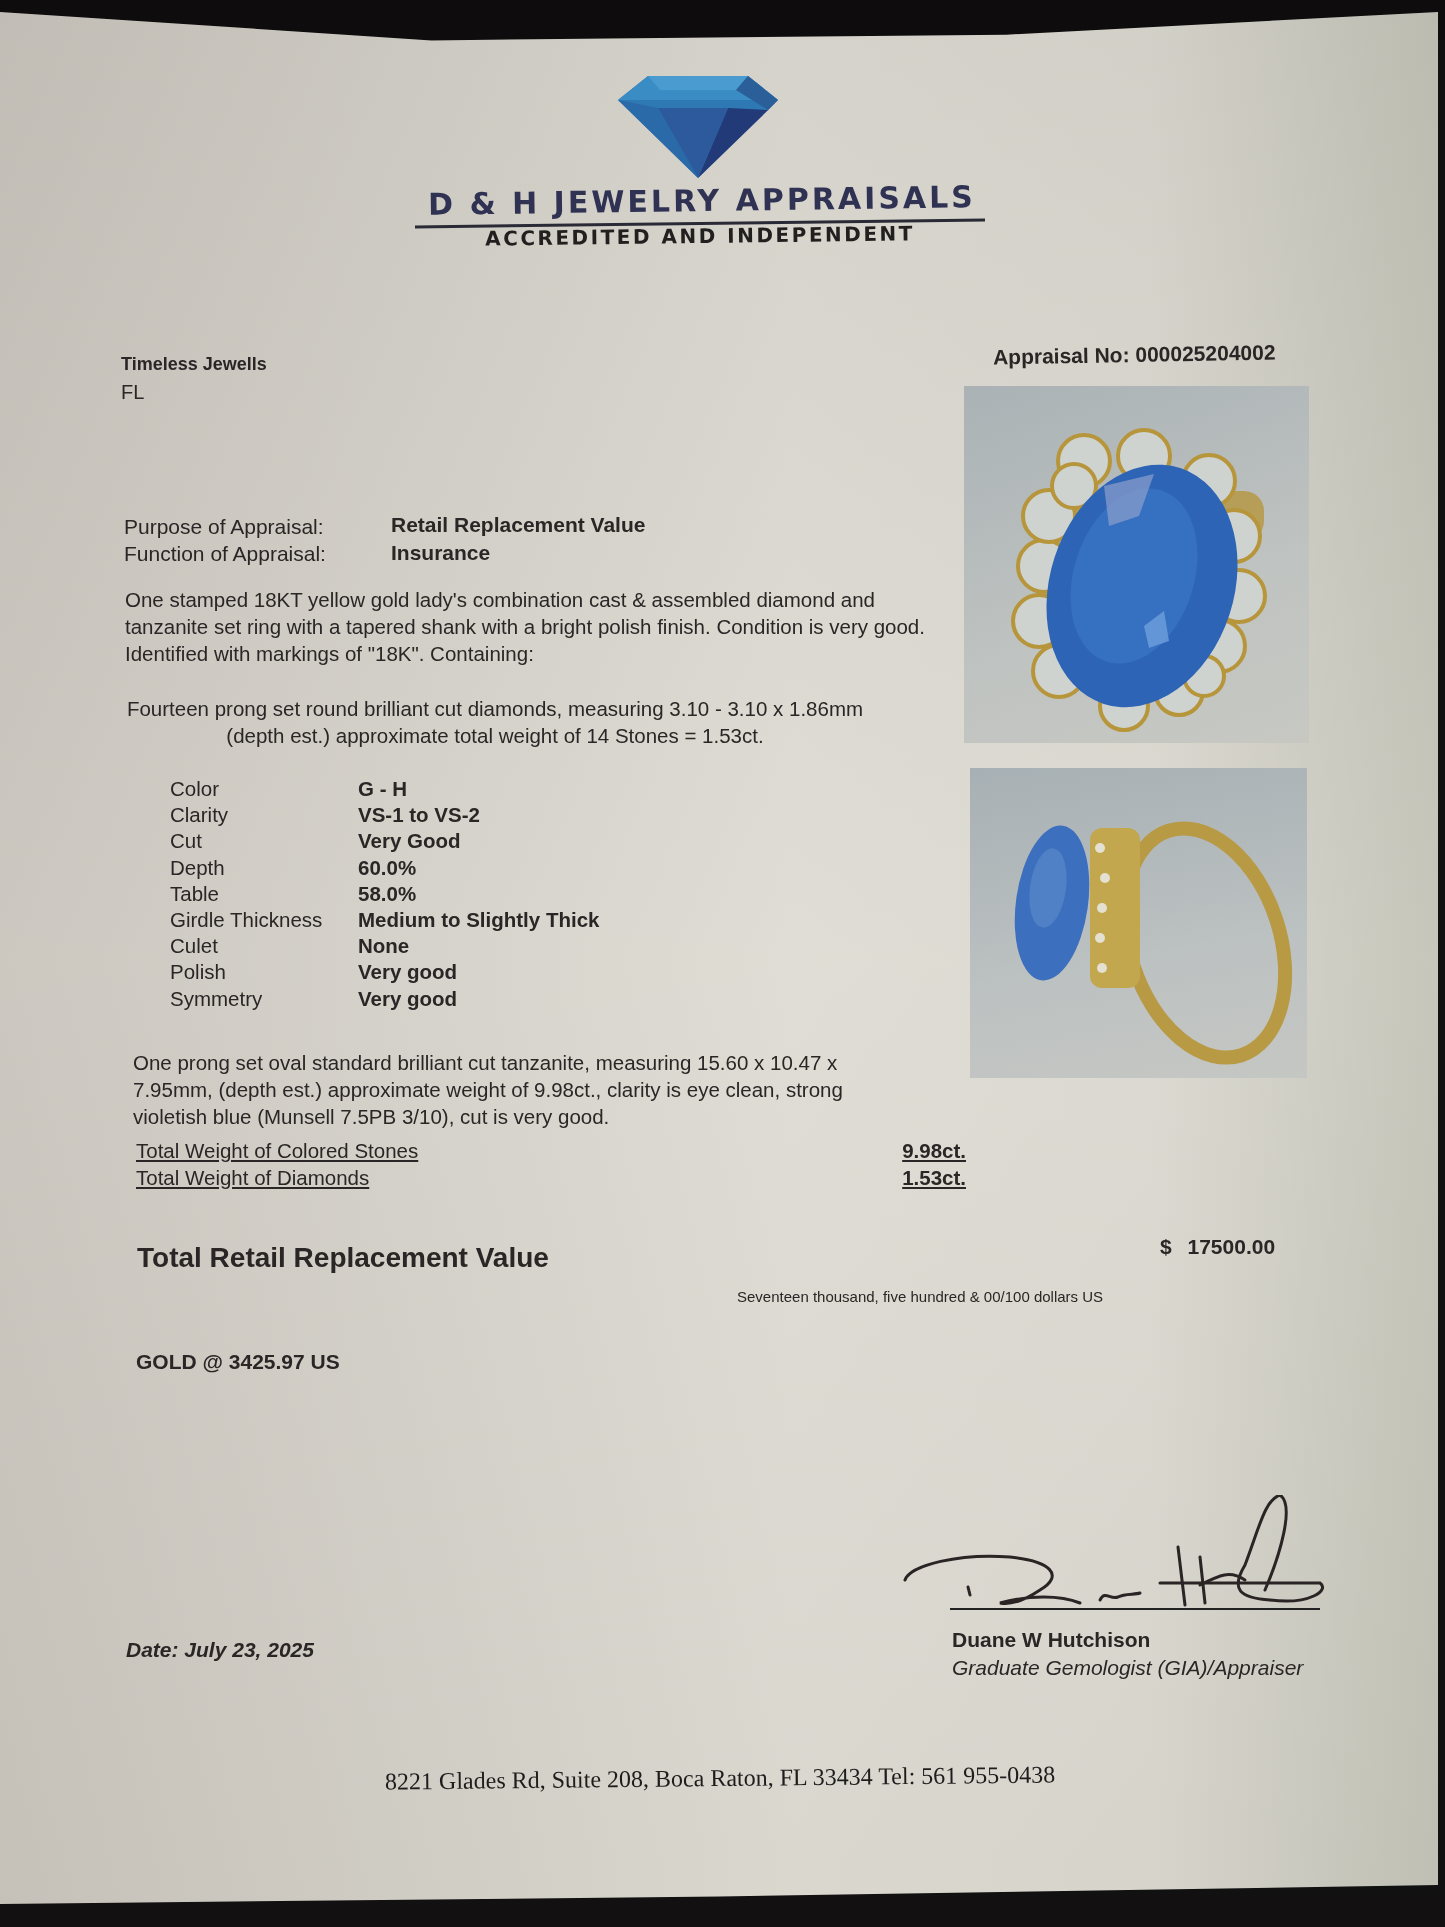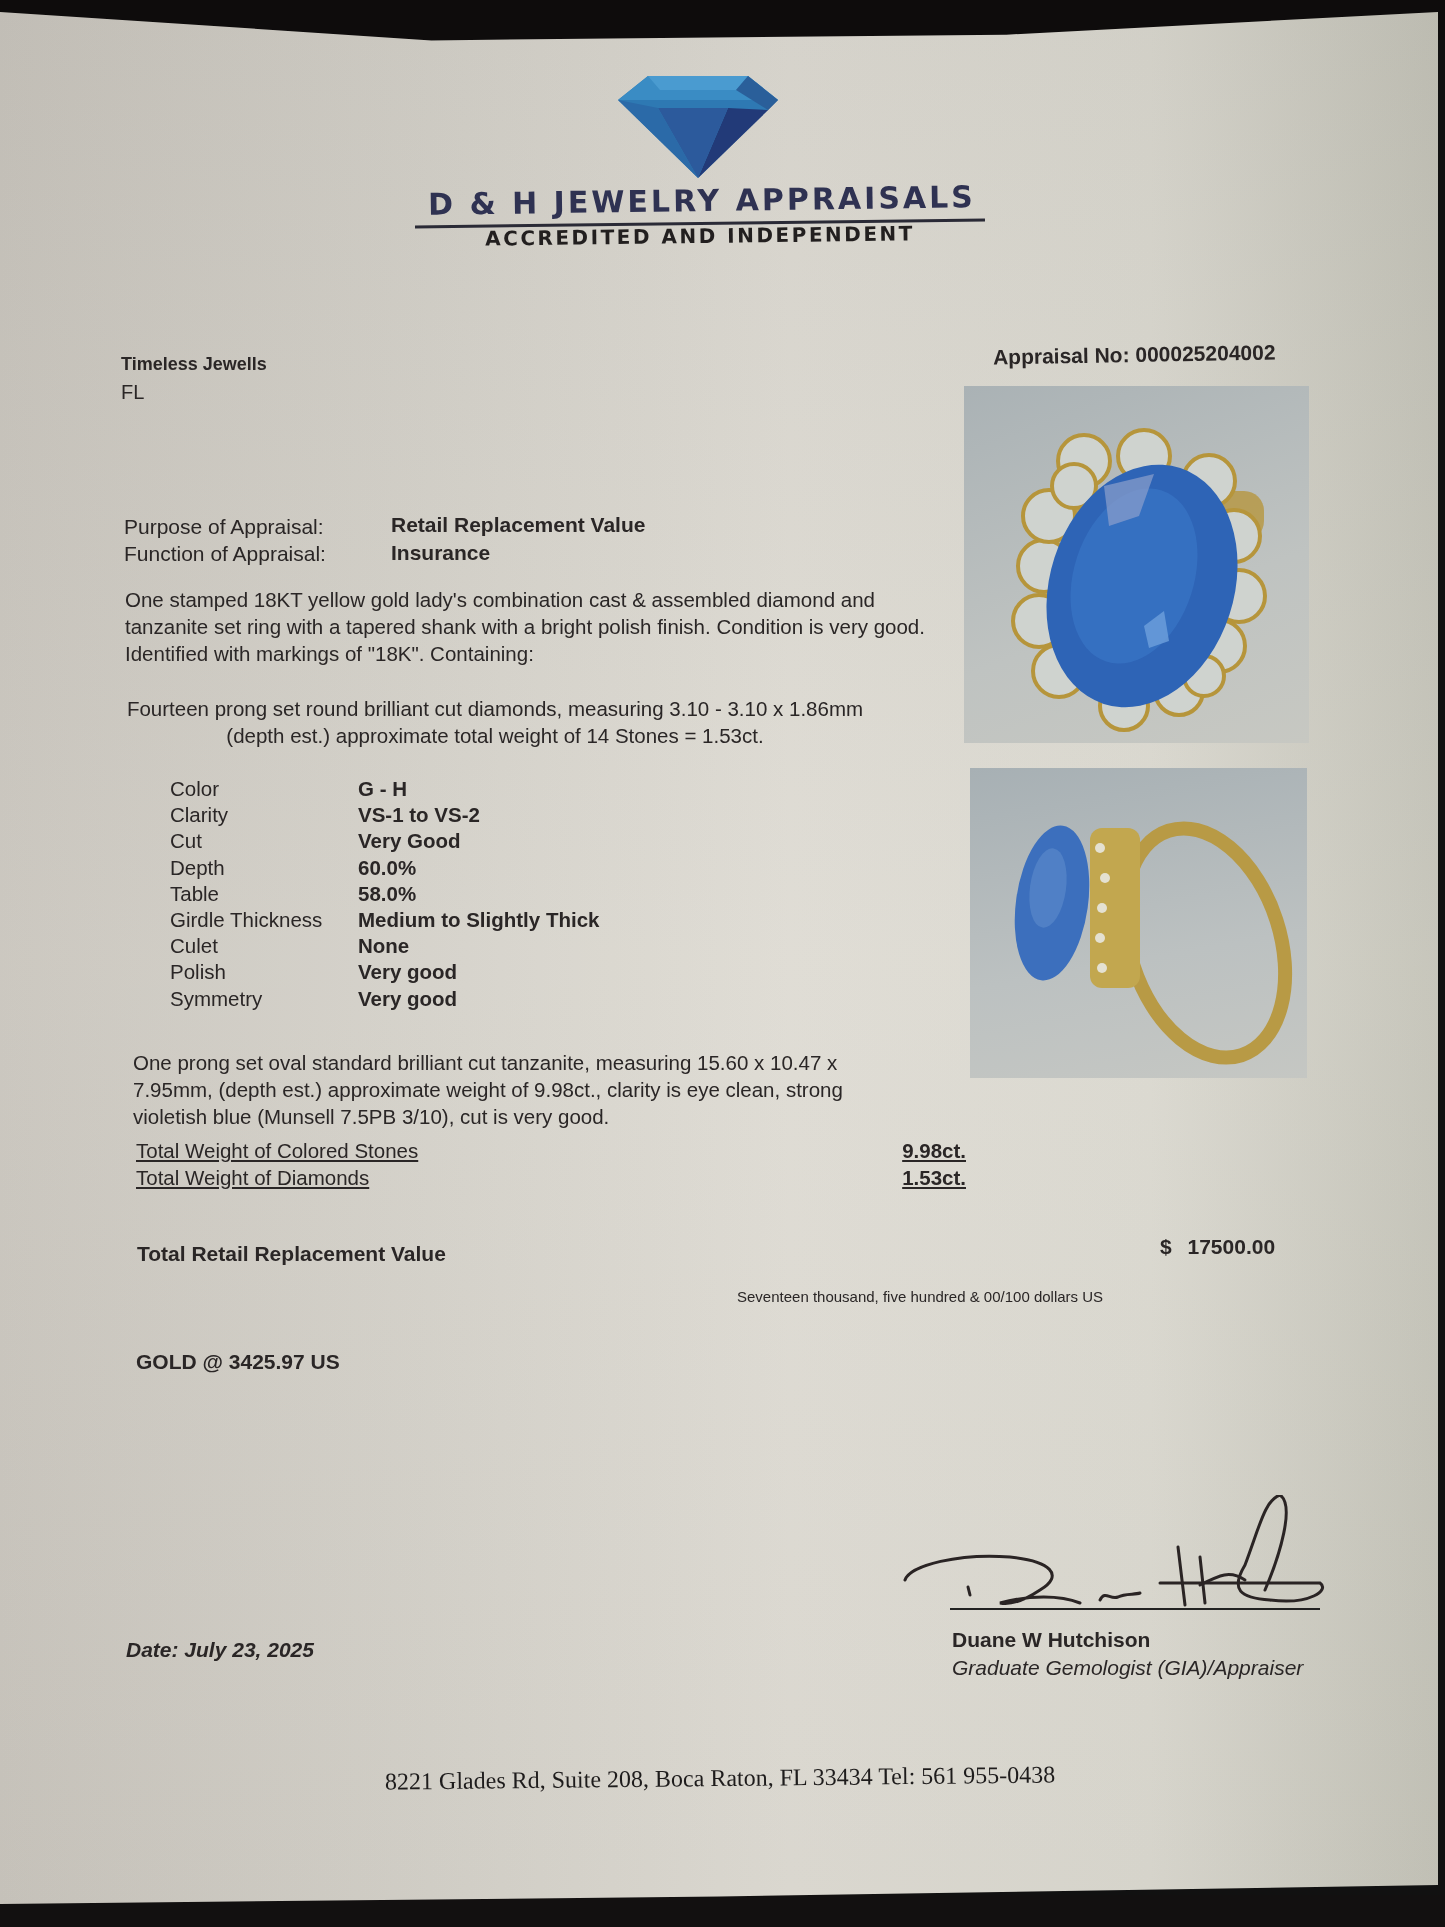--- a/index.html
+++ b/index.html
@@ -52,21 +52,21 @@
     .para { left: 125px; width: 820px; font-size: 20.5px; line-height: 27px; }
     .specs { left: 170px; top: 776px; }
     .spec-row { display: flex; font-size: 20.5px; line-height: 26.2px; }
     .spec-label { width: 188px; }
     .spec-value { font-weight: bold; }
 
     .totals { left: 136px; top: 1138px; width: 830px; }
     .total-row { display: flex; justify-content: space-between; font-size: 20.5px; line-height: 26.5px; text-decoration: underline; }
     .total-value { font-weight: bold; text-align: center; }
 
-    .trv-label { left: 137px; top: 1242px; font-size: 21px; font-weight: bold; }
+    .trv-label { left: 137px; top: 1242px; font-size: 28px; font-weight: bold; }
     .trv-value { left: 1160px; top: 1235px; font-size: 21px; font-weight: bold; word-spacing: 10px; }
     .trv-words { left: 737px; top: 1288px; font-size: 15px; }
 
     .gold { left: 136px; top: 1350px; font-size: 21px; font-weight: bold; }
 
     .signature { left: 900px; top: 1495px; width: 430px; height: 120px; }
     .sig-line { left: 950px; top: 1608px; width: 370px; height: 2px; background: #222; }
     .appraiser-name { left: 952px; top: 1628px; font-size: 21px; font-weight: bold; }
     .appraiser-title { left: 952px; top: 1656px; font-size: 21px; font-style: italic; }
     .date { left: 126px; top: 1638px; font-size: 21px; font-weight: bold; font-style: italic; }

